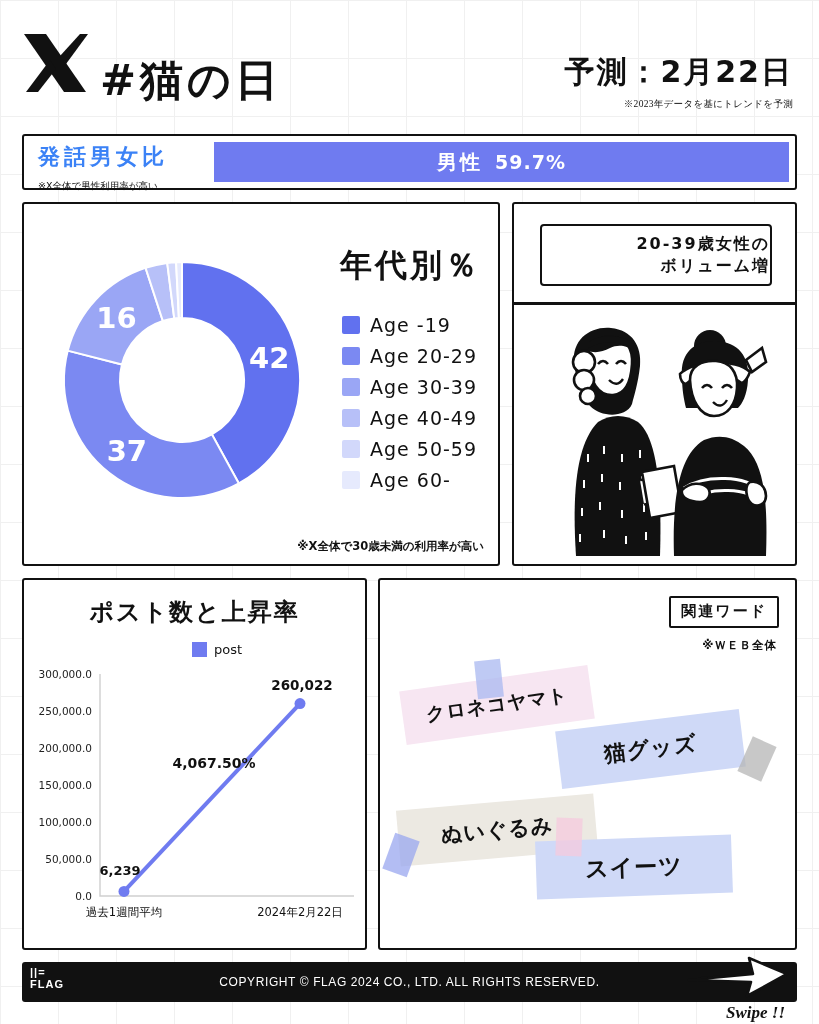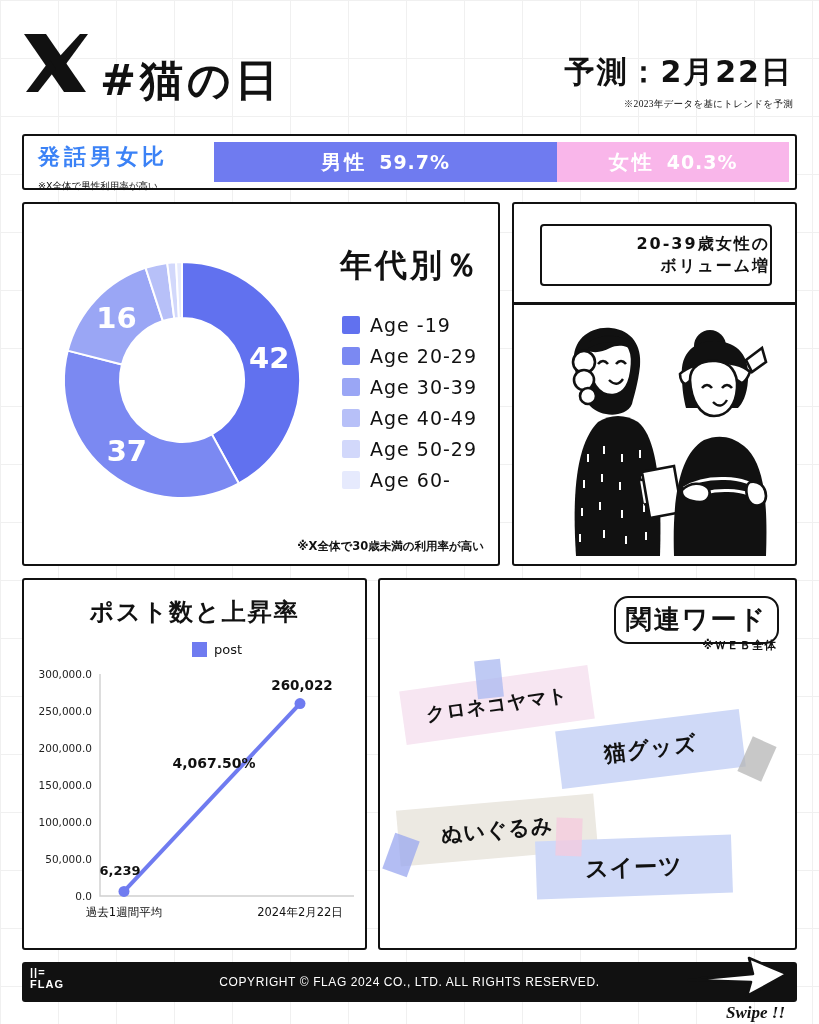--- a/index.html
+++ b/index.html
@@ -128,23 +128,23 @@
     position: absolute; left: 168px; top: 62px; display: flex; align-items: center;
     font-family: "DejaVu Sans", sans-serif;
   }
   .line-legend .sw { width: 15px; height: 15px; background: #6f7bf0; margin-right: 7px; }
   .line-legend .tx { font-size: 13px; color: #111; }
   .line-svg { position: absolute; left: 0; top: 74px; }
 
   
   .words-title {
     position: absolute; right: 16px; top: 16px;
-    border: 2.5px solid #111; border-radius: 14px; background: #fff;
+    border: 2.5px solid #111; border-radius: 2px; background: #fff;
     padding: 4px 10px 5px;
-    font-size: 26px; font-weight: bold; letter-spacing: 2px; color: #111;
+    font-size: 15px; font-weight: bold; letter-spacing: 2px; color: #111;
     font-family: "DejaVu Sans", sans-serif;
   }
   .words-note {
     position: absolute; right: 18px; top: 58px;
     font-size: 11.5px; font-weight: bold; color: #111; letter-spacing: 1px;
     font-family: "DejaVu Sans", sans-serif;
   }
   .word-card {
     position: absolute;
     font-family: "DejaVu Sans", sans-serif;
@@ -201,24 +201,20 @@
 
   <div class="gender-box">
     <div class="gender-label">
       <div class="t1">発話男女比</div>
       <div class="t2">※X全体で男性利用率が高い</div>
     </div>
     <div class="gender-bar">
       <div class="seg seg-male" id="seg-male" style="flex: 59.7 1 0%;">
         <span class="nm">男性</span>
         <span class="pc">59.7%</span>
-      </div>
-      <div class="seg seg-female" id="seg-female" style="flex: 40.3 1 0%;">
-        <span class="nm">女性</span>
-        <span class="pc">40.3%</span>
       </div>
     </div>
   </div>
 
   <div class="panel panel-donut">
     <div class="donut-title">年代別％</div>
     <div class="donut-wrap">
       <svg id="donut-svg" viewBox="0 0 280 280" width="280" height="280">
           <path d="M140 22 A118 118 0 0 1 196.84693354400244 243.40418824517587 L169.86872779430635 194.33101416271953 A62 62 0 0 0 140 78 Z" fill="#6171ef" stroke="#ffffff" stroke-width="2"></path>
           <text x="227.1724845015768" y="127.61791015516306" text-anchor="middle" fill="#ffffff" font-size="29" font-weight="bold" font-family="&quot;DejaVu Sans&quot;, sans-serif">42</text>
@@ -243,21 +239,21 @@
         <div class="legend-item">
           <span class="legend-sw" style="background:#9aa6f5"></span>
           <span class="legend-tx">Age 30-39</span>
         </div>
         <div class="legend-item">
           <span class="legend-sw" style="background:#b7c0f8"></span>
           <span class="legend-tx">Age 40-49</span>
         </div>
         <div class="legend-item">
           <span class="legend-sw" style="background:#d2d8fb"></span>
-          <span class="legend-tx">Age 50-29</span>
+          <span class="legend-tx">Age 50-59</span>
         </div>
         <div class="legend-item">
           <span class="legend-sw" style="background:#e6eafd"></span>
           <span class="legend-tx">Age 60-</span>
         </div>
       </div>
     <div class="donut-note">※X全体で30歳未満の利用率が高い</div>
   </div>
 
   <div class="panel panel-illu">

